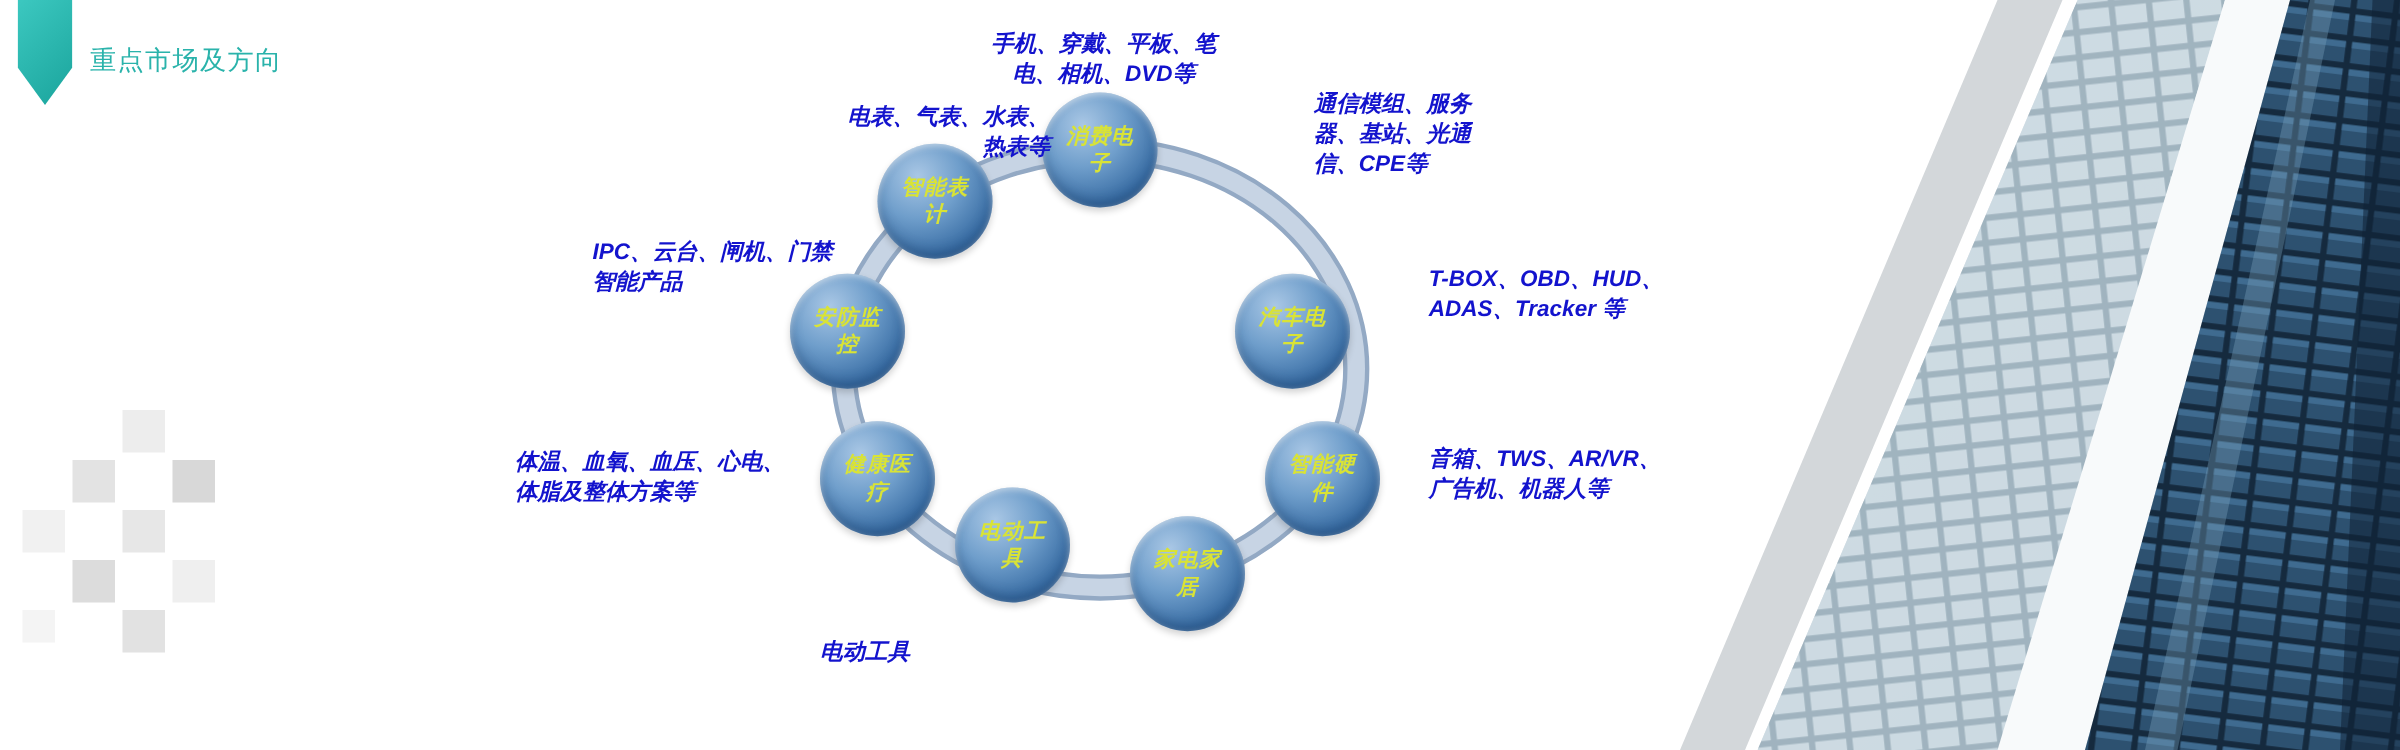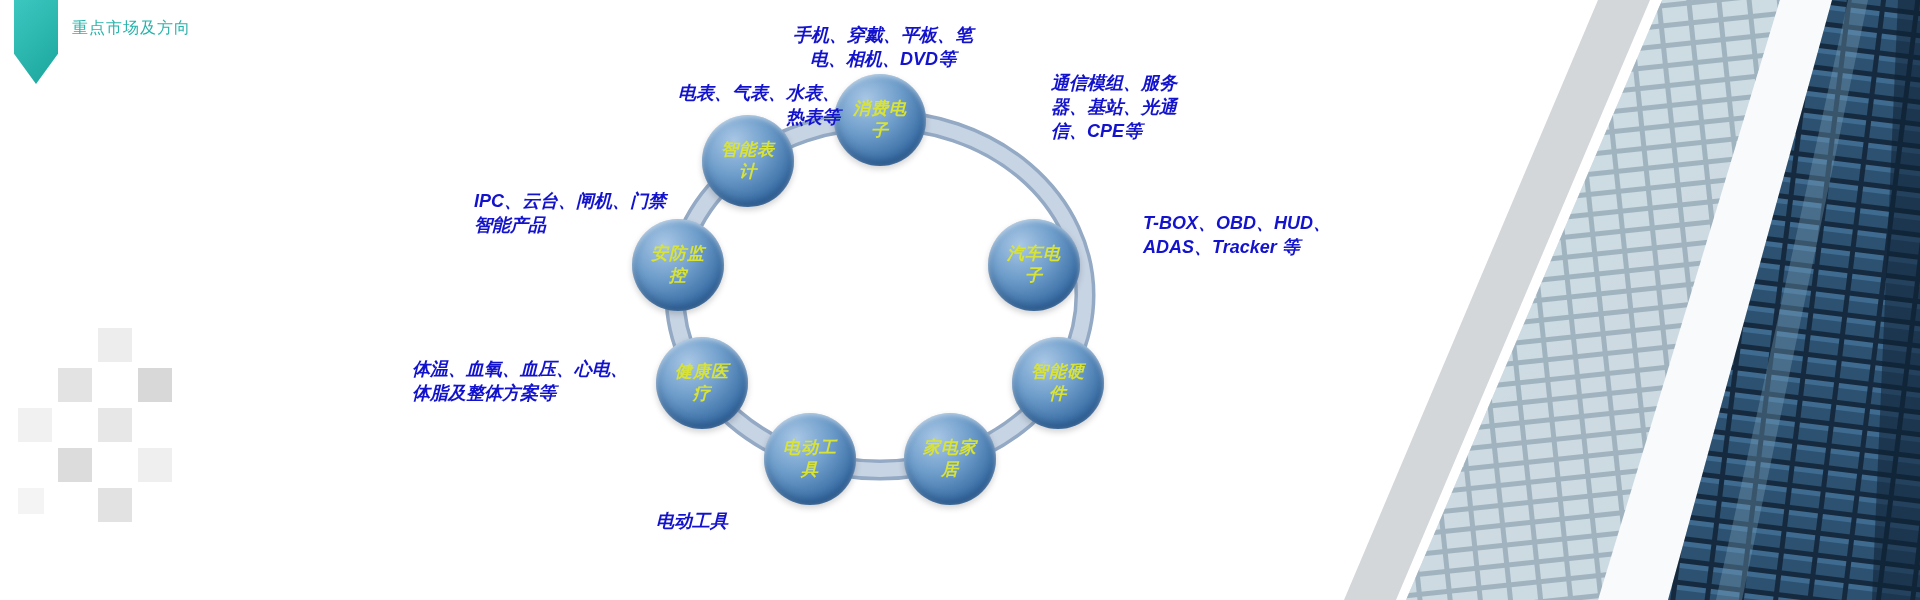--- a/index.html
+++ b/index.html
@@ -11,22 +11,22 @@
   }
   .stage { position: absolute; inset: 0; width: 1920px; height: 600px; }
 
   
   .ribbon {
     position: absolute; left: 14px; top: 0; width: 44px; height: 84px;
     background: linear-gradient(135deg, #3cc8c0 0%, #1aa49c 100%);
     clip-path: polygon(0 0, 100% 0, 100% 64%, 50% 100%, 0 64%);
   }
   .page-title {
-    position: absolute; left: 72px; top: 18px;
-    font-size: 16px; letter-spacing: 1px; color: #2ab3ab;
+    position: absolute; left: 72px; top: 34px;
+    font-size: 21px; letter-spacing: 1px; color: #2ab3ab;
   }
 
   
   svg.photo { position: absolute; left: 0; top: 0; }
 
   
   .squares { position: absolute; left: 0; top: 0; width: 240px; height: 600px; }
   .sq { position: absolute; }
 
   
@@ -52,21 +52,21 @@
     color: #66c04a; font-weight: bold; font-size: 19px; line-height: 1.35;
     white-space: pre-line; letter-spacing: 1px;
   }
 
   
   .node-consumer       { left: 834px;  top: 74px;  }
   .node-telecom        { left: 966px;  top: 115px; }
   .node-automotive     { left: 988px; top: 219px; }
   .node-smarthw        { left: 1012px; top: 337px; }
   .node-home           { left: 904px;  top: 413px; }
-  .node-tools          { left: 764px;  top: 413px; }
+  .node-tools          { left: 764px;  top: 390px; }
   .node-health         { left: 656px;  top: 337px; }
   .node-security       { left: 632px;  top: 219px; }
   .node-meter          { left: 702px;  top: 115px; }
 
   
   .annotation {
     position: absolute; color: #1313cd;
     font-size: 18px; font-weight: bold; font-style: italic;
     line-height: 1.32; white-space: pre-line;
   }
@@ -171,20 +171,22 @@
 计</span>
   </div>
 
   <div class="annotation ann-consumer">手机、穿戴、平板、笔
 电、相机、DVD等</div>
   <div class="annotation ann-telecom">通信模组、服务
 器、基站、光通
 信、CPE等</div>
   <div class="annotation ann-automotive">T-BOX、OBD、HUD、
 ADAS、Tracker 等</div>
+  <div class="annotation ann-smarthw">音箱、TWS、AR/VR、
+广告机、机器人等</div>
   <div class="annotation ann-tools">电动工具</div>
   <div class="annotation ann-health">体温、血氧、血压、心电、
 体脂及整体方案等</div>
   <div class="annotation ann-security">IPC、云台、闸机、门禁
 智能产品</div>
   <div class="annotation ann-meter">电表、气表、水表、
 热表等</div>
 
 </div>
 

